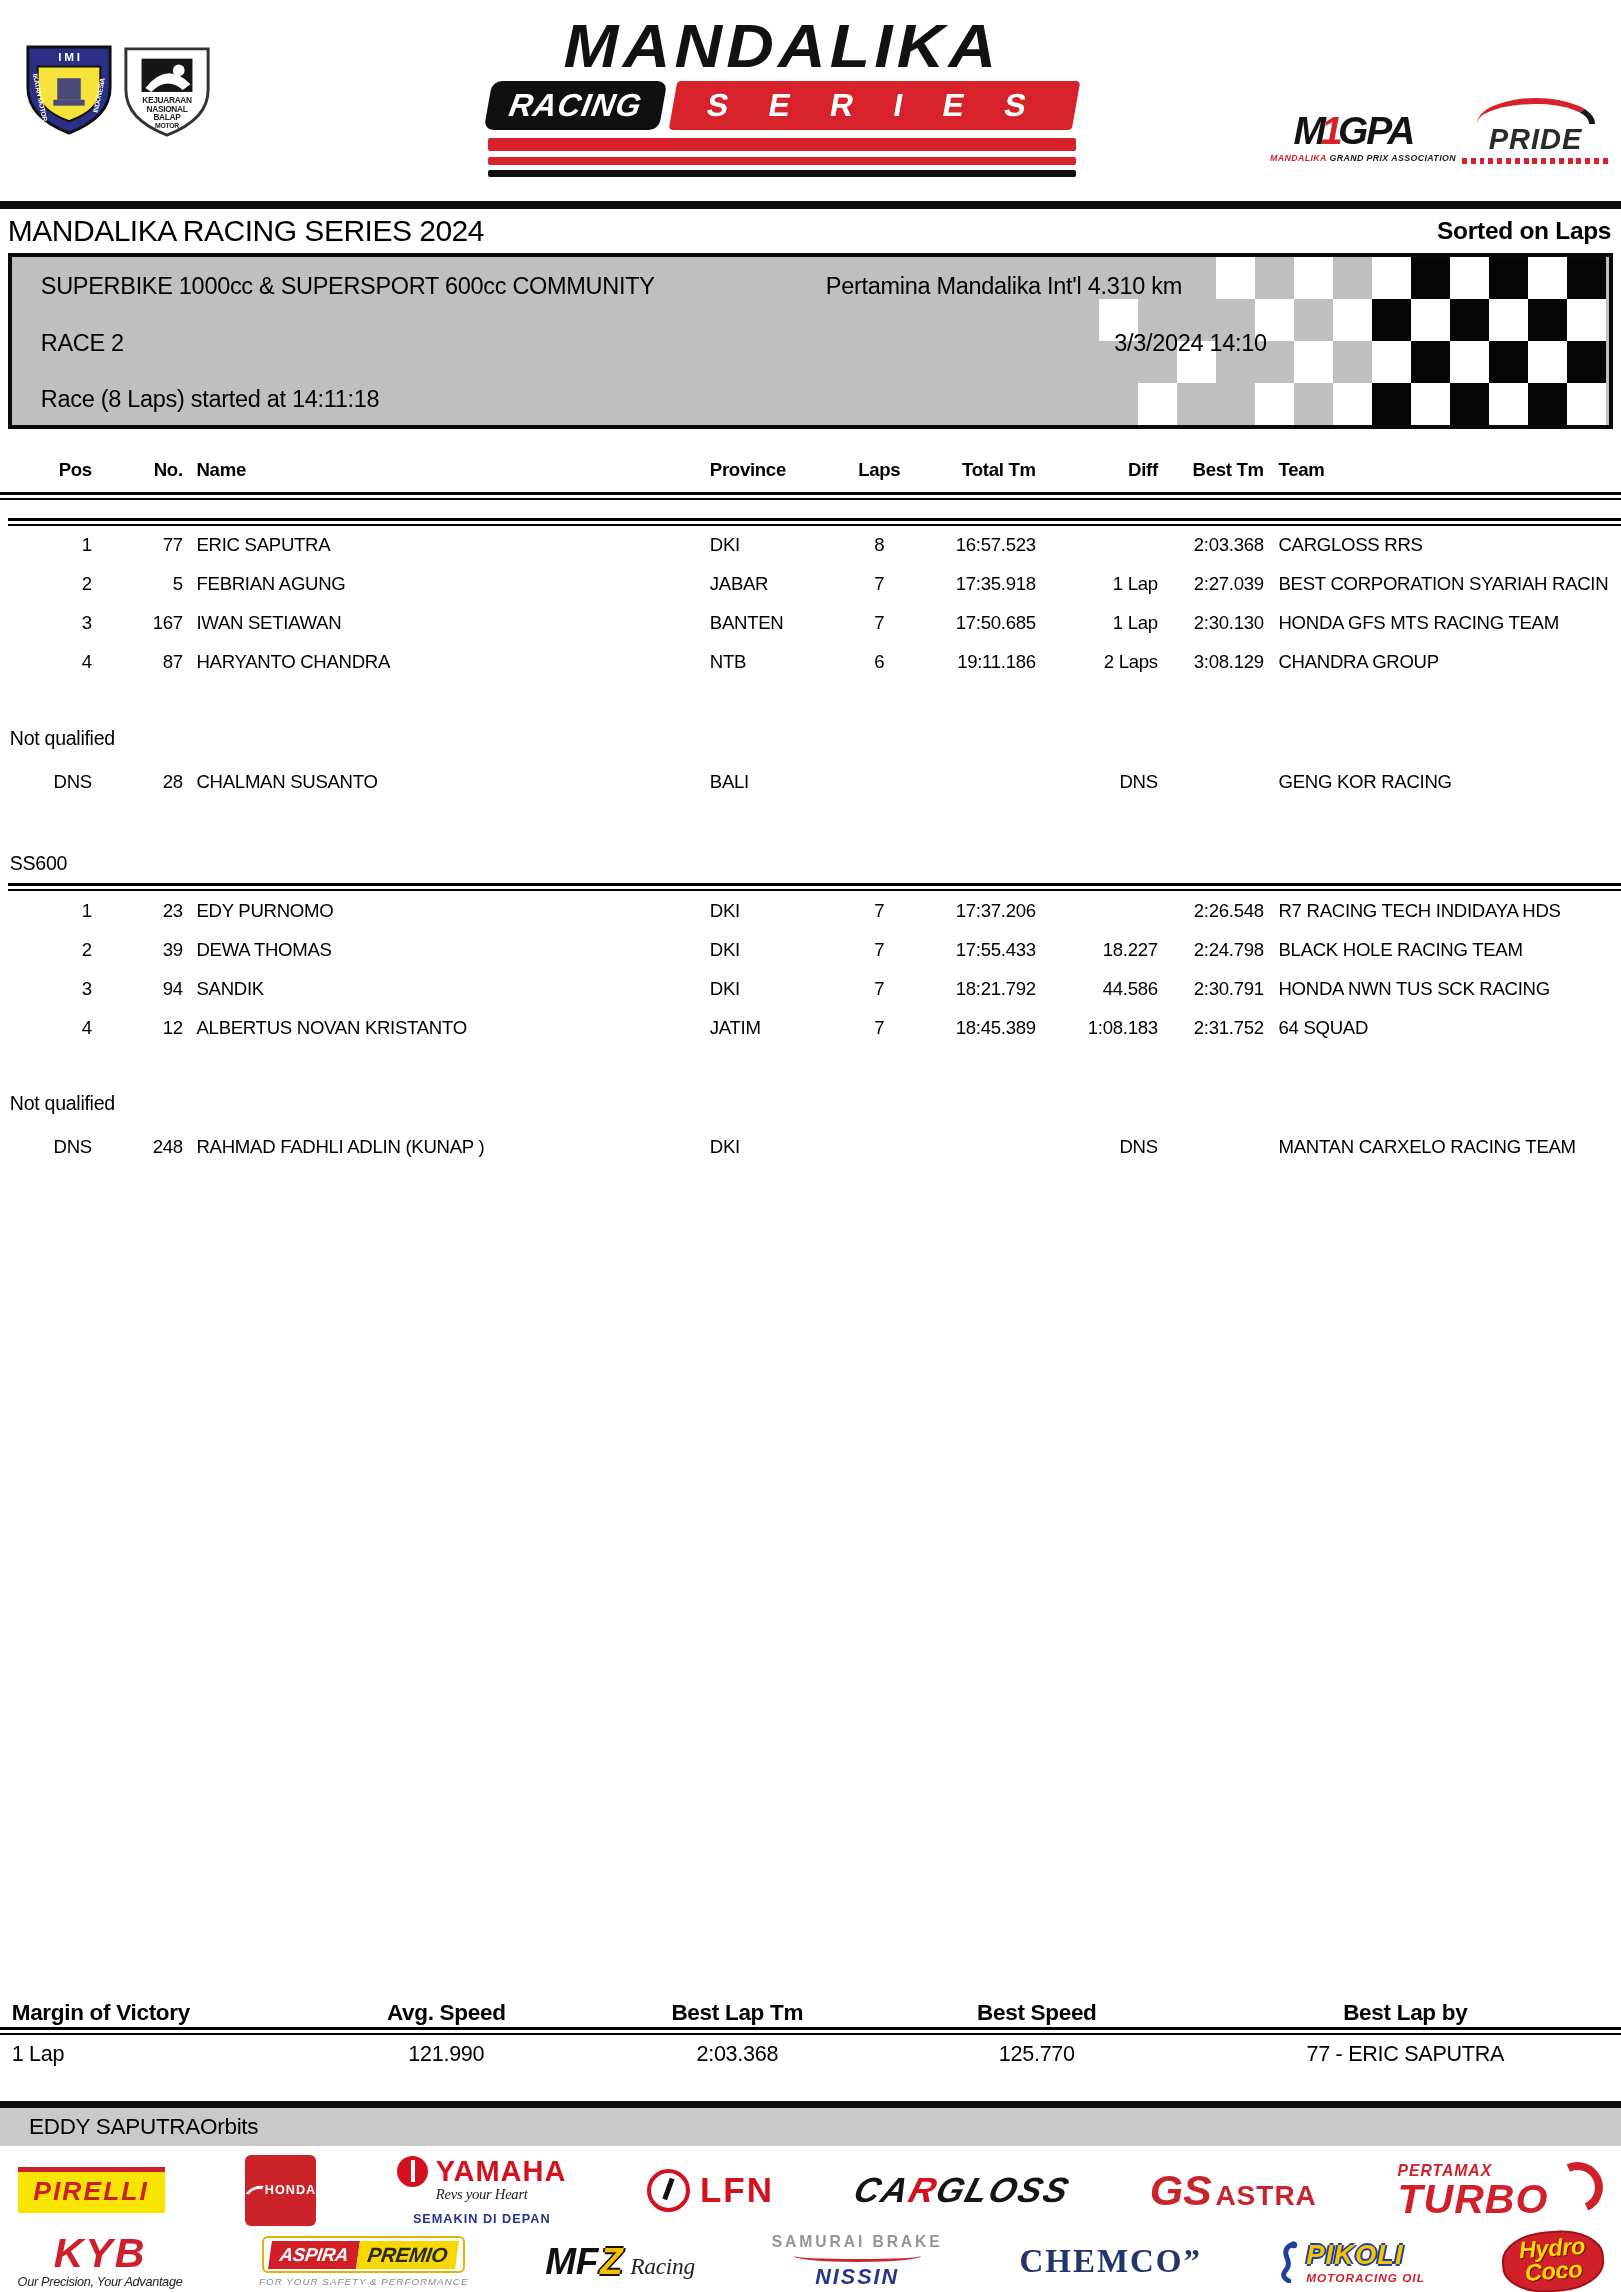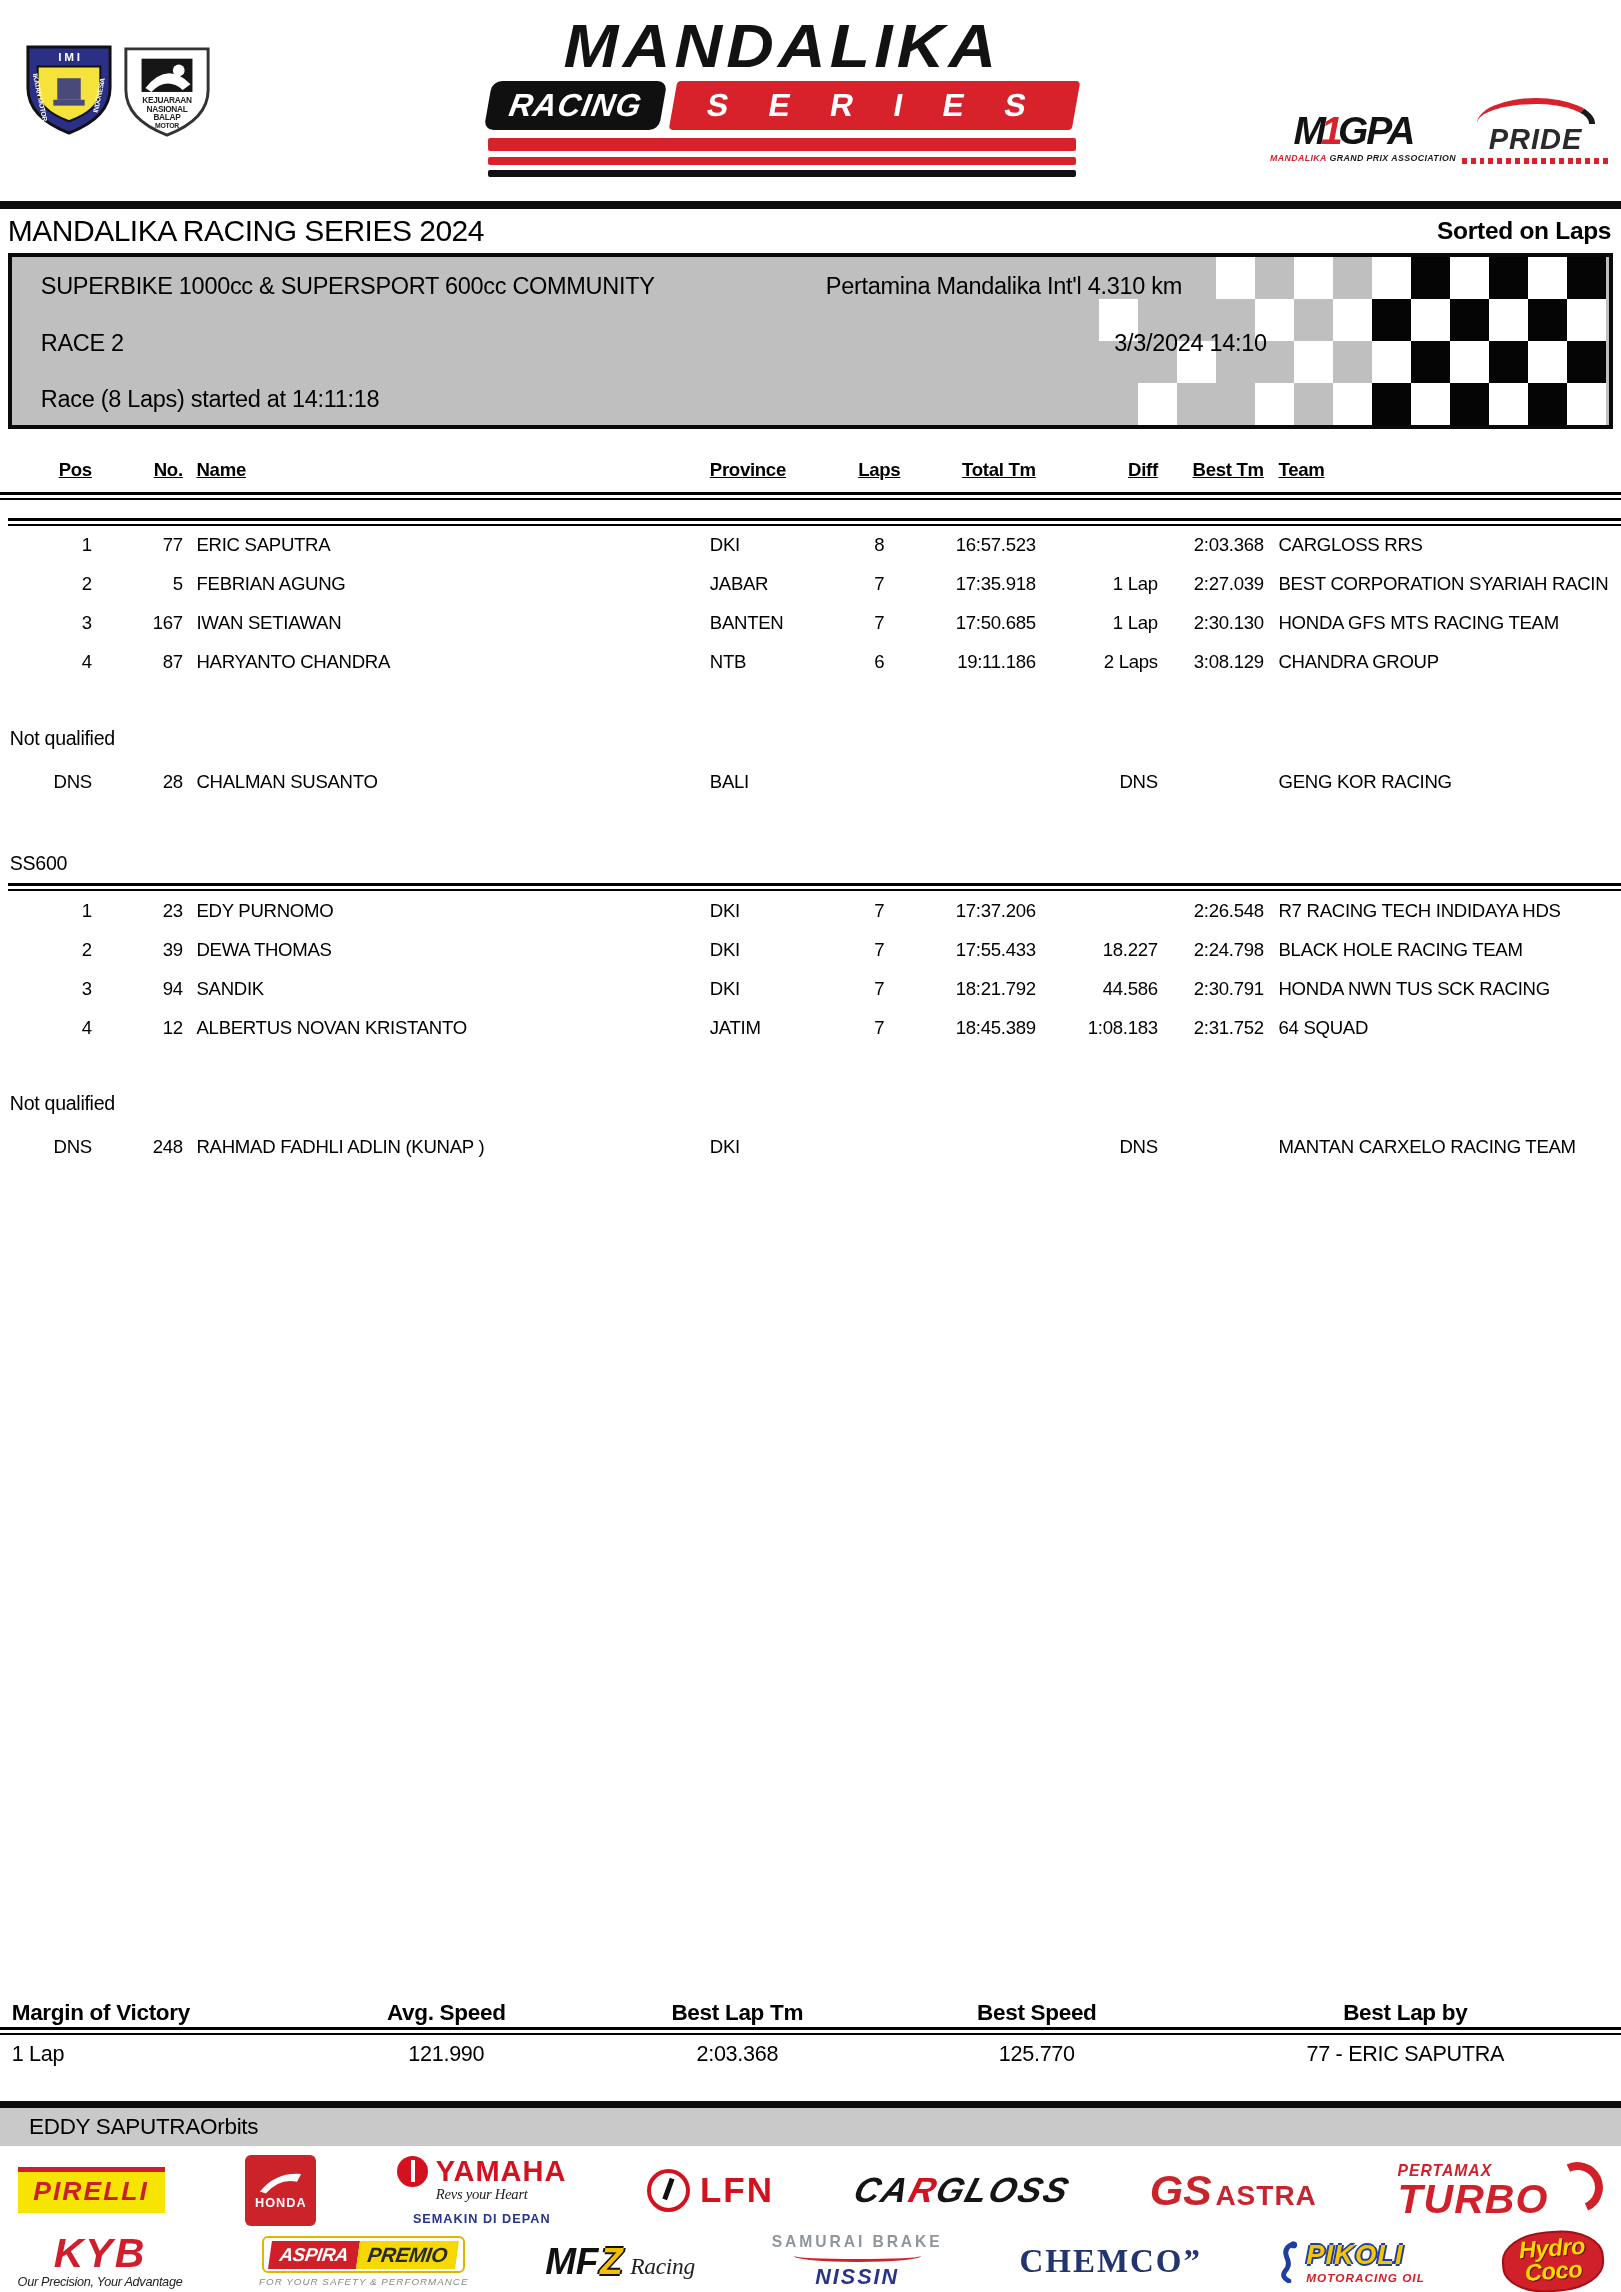--- a/index.html
+++ b/index.html
@@ -61,21 +61,21 @@
   .ck-g { background:#bfbfbf; } .ck-w { background:#ffffff; } .ck-b { background:#050505; }
   .info-text { position:absolute; font-size:23.5px; line-height:27.4px; z-index:2; white-space:nowrap; }
   .it-class   { left:29px;  top:15.7px; }
   .it-circuit { left:814px; top:15.7px; }
   .it-race    { left:29px;  top:73px; }
   .it-date    { left:814px; top:73px; width:441px; text-align:right; }
   .it-start   { left:29px;  top:129px; }
 
   
   .rrow { display:grid; grid-template-columns:90px 85px 525px 142px 59px 127px 122px 106px 1fr; align-items:center; }
-  .thead { position:absolute; top:454px; left:7.8px; width:1613px; height:31px; font-weight:bold; font-size:18.6px;text-decoration:underline; }
+  .thead { position:absolute; top:454px; left:7.8px; width:1613px; height:31px; font-weight:bold; font-size:18.6px; }
   .hline { position:absolute; top:492px; left:0; width:1621px; border-top:3.9px solid #000; border-bottom:2px solid #000; height:7.8px; }
   .col-pos  { text-align:right; padding-right:5.9px; }
   .col-no   { text-align:right; }
   .col-name { padding-left:13.7px; }
   .col-province { padding-left:2px; }
   .col-laps { text-align:center; }
   .col-total, .col-diff, .col-best { text-align:right; }
   .col-team { padding-left:14.7px; white-space:nowrap; overflow:hidden; }
 
   #results { position:absolute; top:518px; left:7.8px; width:1613px; font-size:18.6px; }
@@ -99,21 +99,21 @@
 
   
   .sponsors { position:absolute; top:2150px; left:0; width:1621px; }
   .sp-row { display:flex; align-items:center; justify-content:space-between; padding:0 17.6px; }
   .sp-row1 { height:80px; } .sp-row2 { height:59px; margin-top:2px; }
   .sp { display:flex; flex-direction:column; align-items:center; justify-content:center; }
 
   .pirelli { background:#f7e400; border-top:5.9px solid #cc1f2d; padding:3.9px 15.7px 5.9px; }
   .pirelli span { color:#cc1f2d; font-weight:bold; font-style:italic; font-size:26.5px; letter-spacing:2px; }
 
-  .honda-box { width:71px; height:71px; background:#cc2229; border-radius:5.9px; display:flex; flex-direction:column; align-items:center; justify-content:center; }
+  .honda-box { width:71px; height:71px; background:#cc2229; border-radius:5.9px; display:flex; flex-direction:row; align-items:center; justify-content:center; }
   .honda-wing { width:45px; height:25.5px; fill:#fff; }
   .honda-box span { color:#fff; font-weight:bold; font-size:12.7px; letter-spacing:1px; }
 
   .yamaha { }
   .yamaha-row { display:flex; align-items:center; gap:7.8px; }
   .yamaha-disc { width:31px; height:31px; border-radius:50%; background:#d4121f; position:relative; }
   .yamaha-disc::after { content:""; position:absolute; left:13.7px; top:4.9px; width:3.9px; height:21.6px; background:#fff; }
   .yamaha-word { color:#d4121f; font-weight:bold; font-size:29px; letter-spacing:1px; }
   .yamaha-sub { font-family:"Liberation Serif", serif; font-style:italic; font-size:14.7px; color:#222; margin-top:-2px; }
   .yamaha-tag { color:#27348b; font-weight:bold; font-size:12.7px; letter-spacing:1px; margin-top:9px; }

